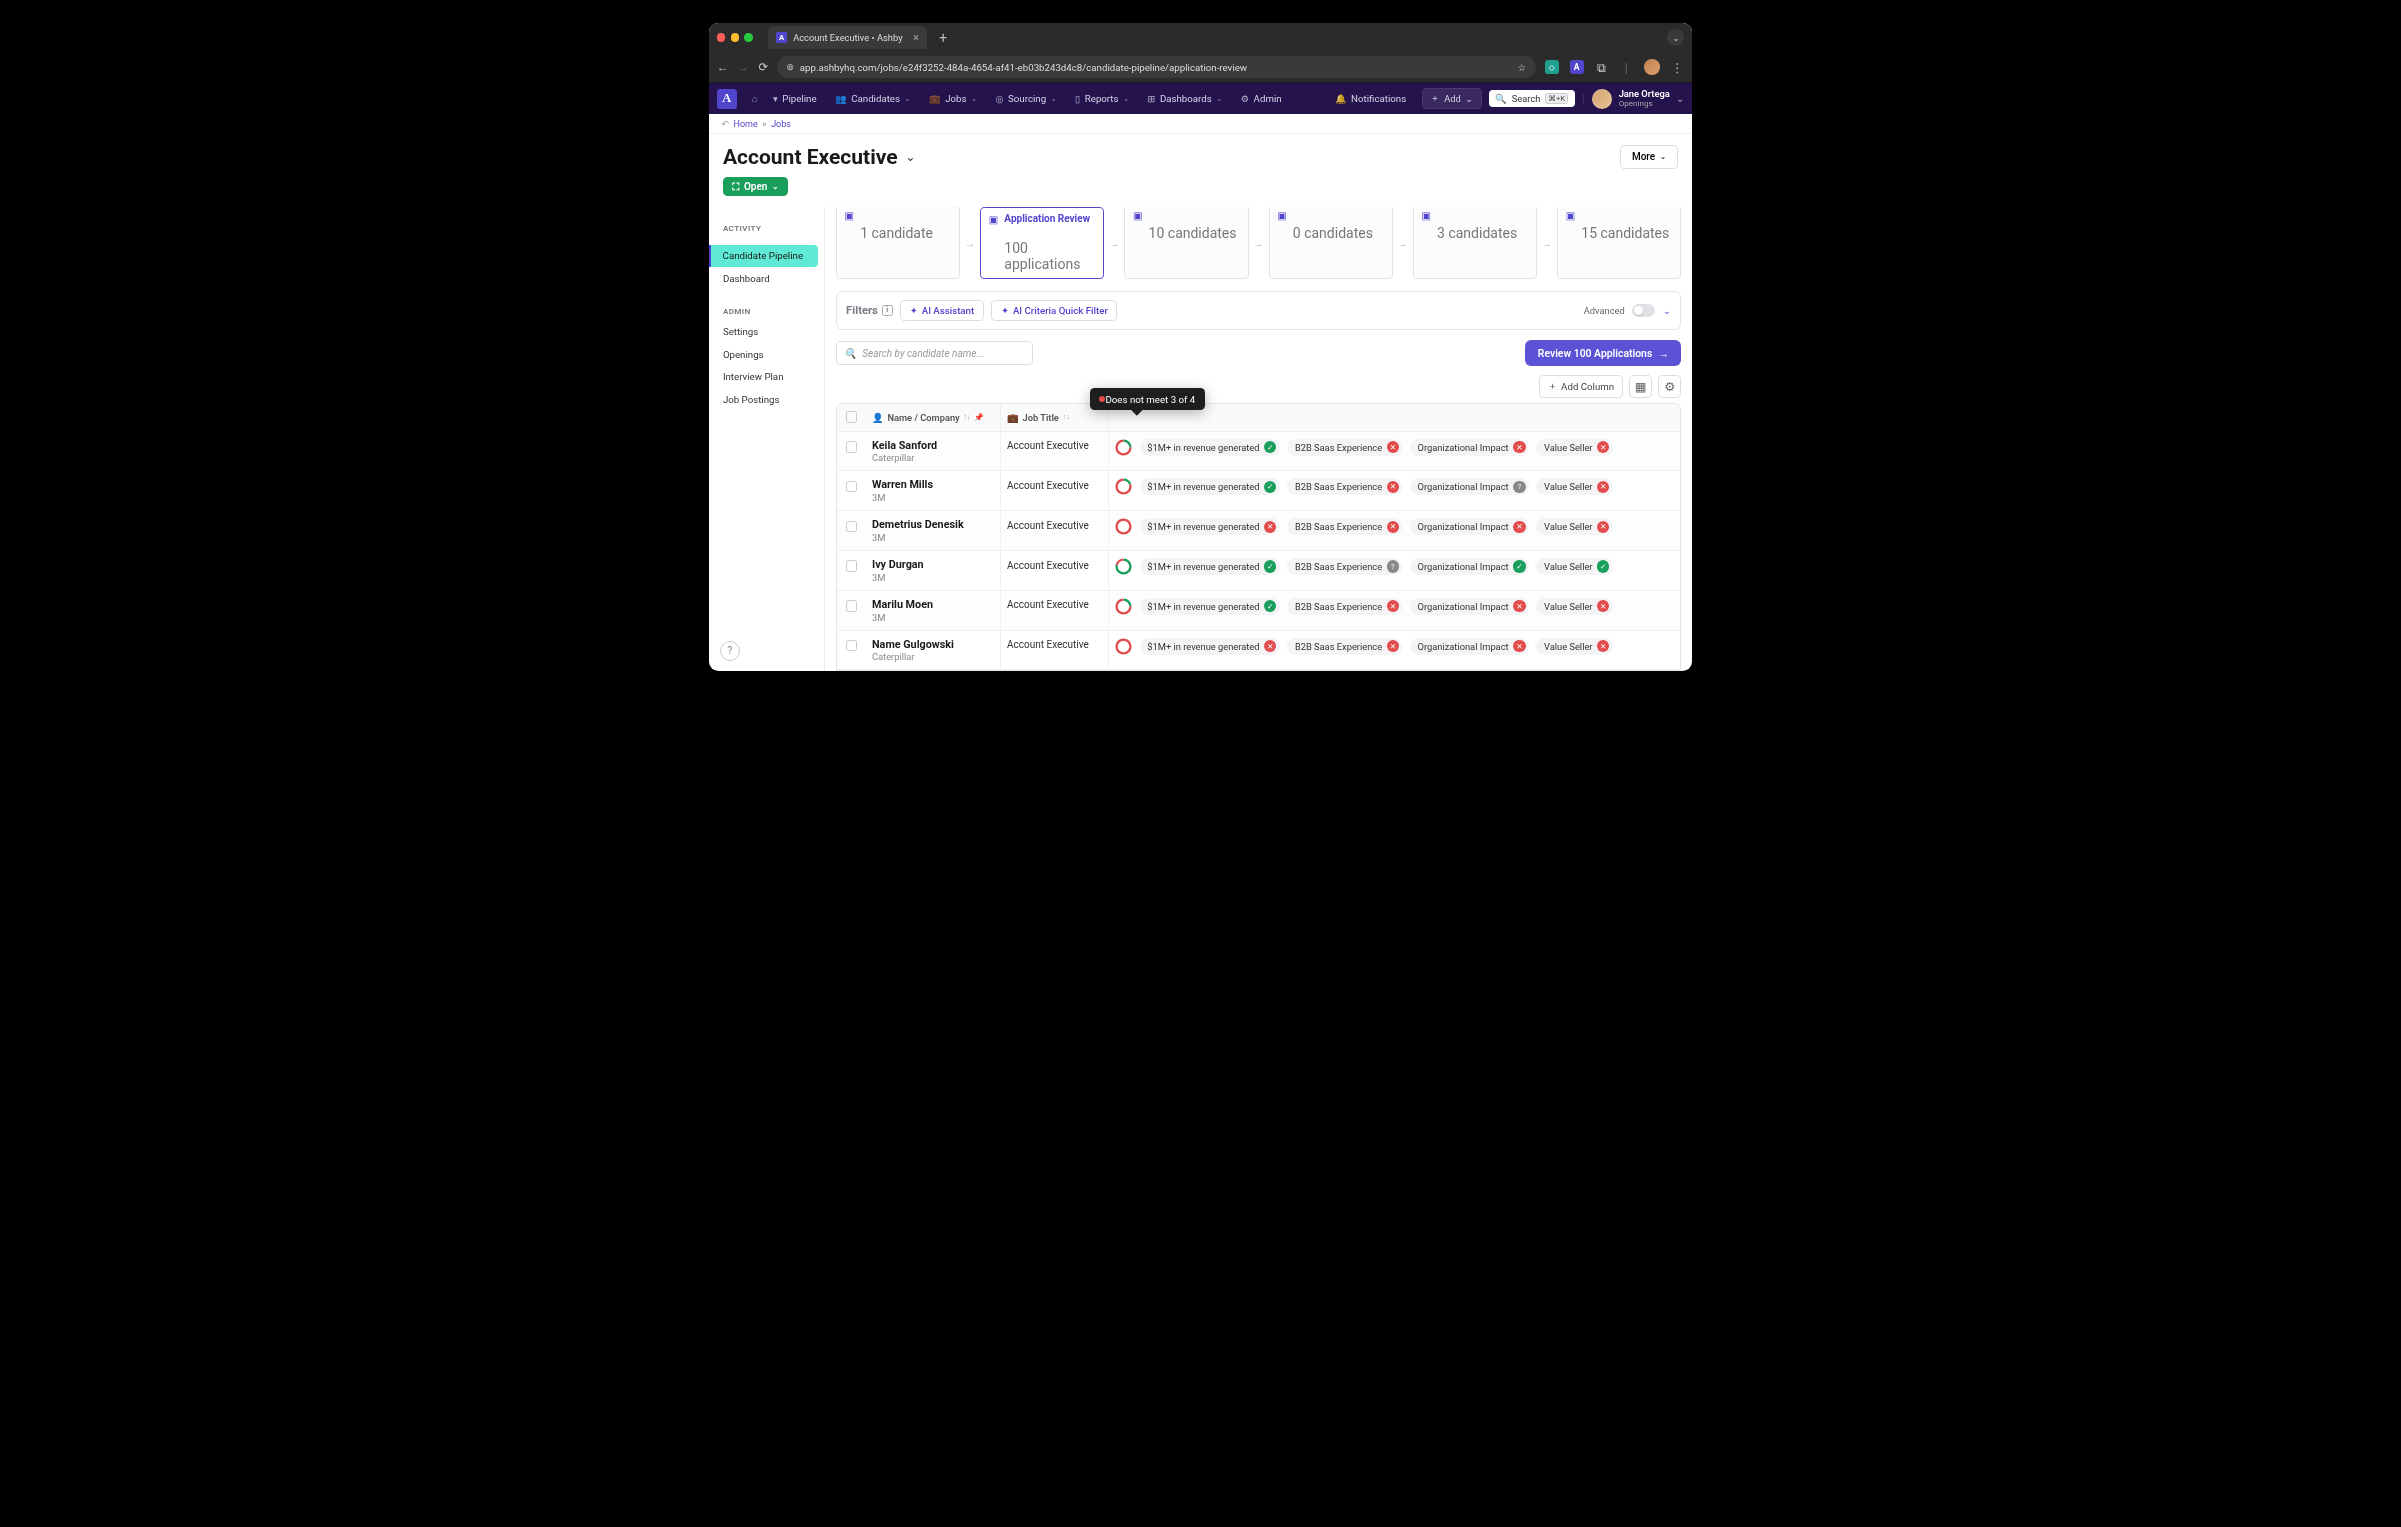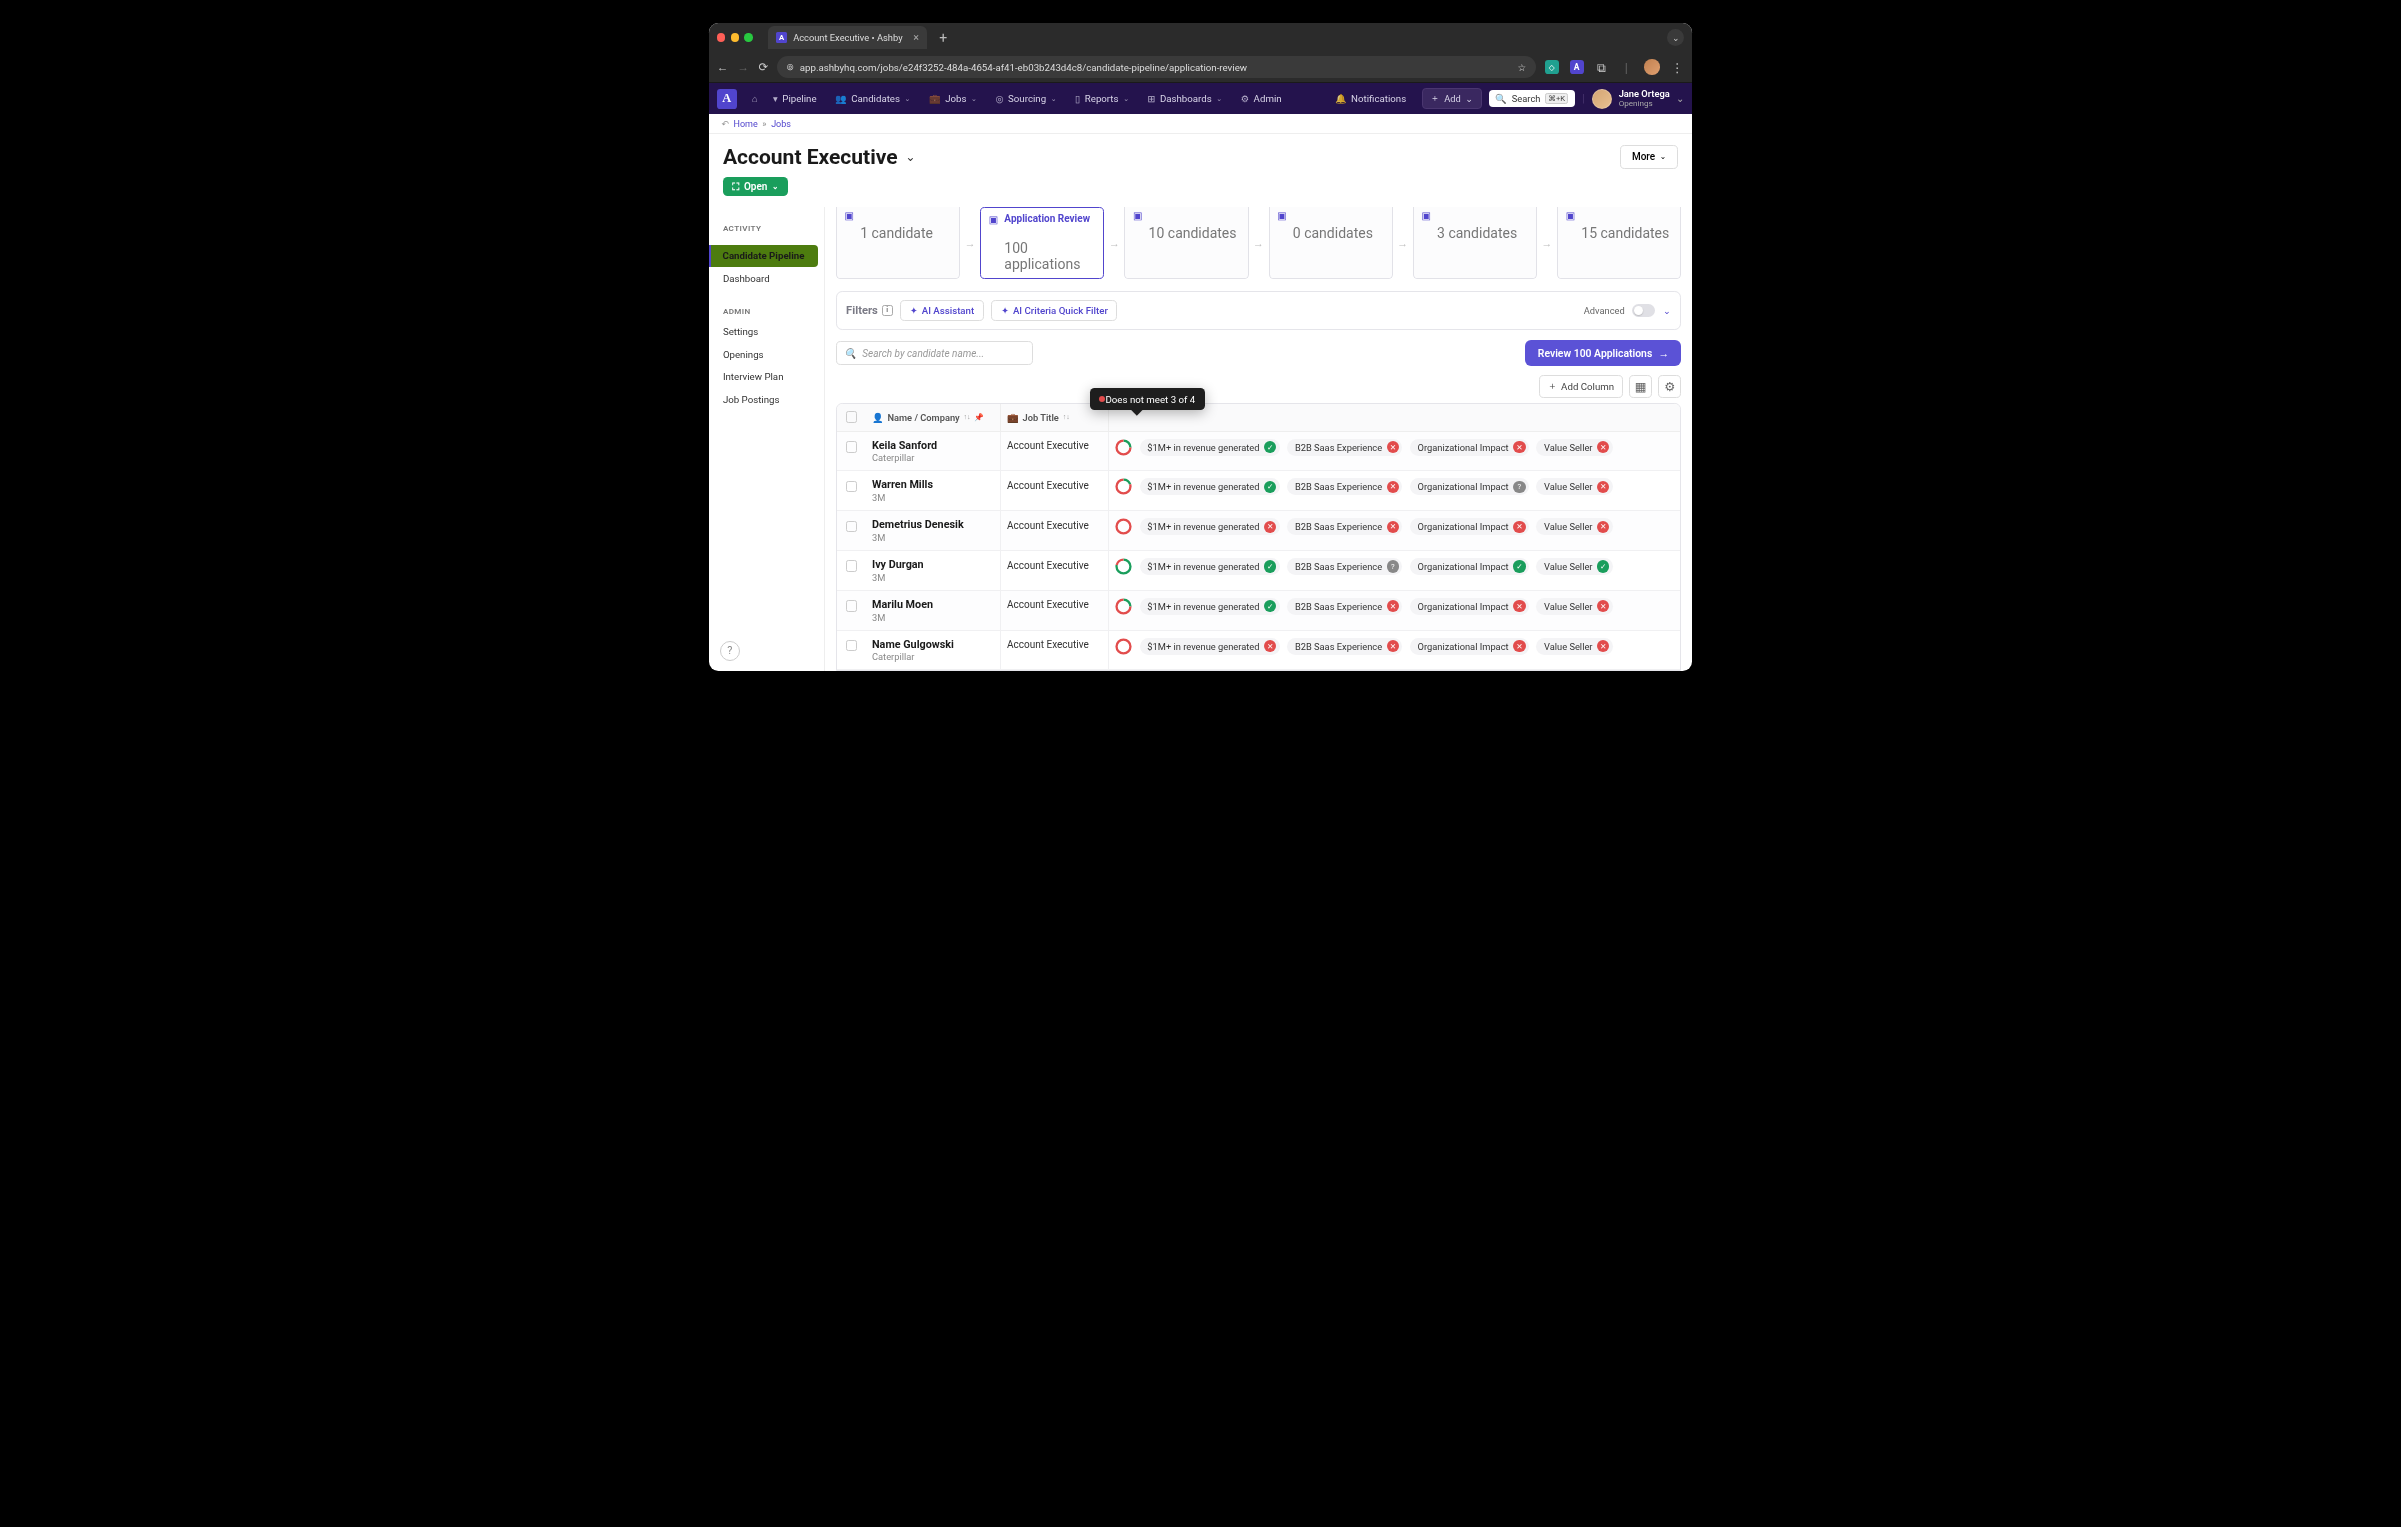--- a/index.html
+++ b/index.html
@@ -46,21 +46,21 @@
   .job-header{padding:10.8px 14px 0 14px;display:flex;align-items:flex-start;justify-content:space-between;}
   .job-title-row{display:flex;align-items:center;gap:7.7px;}
   .job-title{font-size:21px;font-weight:700;color:#1a1a1a;}
   .more-btn{border:0.8px solid #ddd;background:#fff;padding:5.4px 10.8px;border-radius:4.6px;font-size:10px;font-weight:500;display:flex;align-items:center;gap:4.6px;cursor:pointer;}
   .open-badge{margin:7.7px 0 10.8px 14px;display:inline-flex;align-items:center;gap:4.6px;background:#1a9e5c;color:#fff;padding:3.9px 9.3px;border-radius:4.6px;font-size:10px;font-weight:600;cursor:pointer;}
   
   .main{display:flex;min-height:402px;}
   .sidebar{width:116px;padding:9.3px 6.2px;border-right:0.8px solid #eee;flex-shrink:0;}
   .side-head{font-size:8.1px;color:#777;letter-spacing:0.4px;font-weight:600;margin:6.2px 7.7px 4.6px;}
   .side-item{padding:5.4px 7.7px;font-size:9.7px;color:#333;border-radius:3.9px;cursor:pointer;margin-bottom:0.8px;}
-  .side-item.active{background:#4d7c0f;color:#1a1a1a;font-weight:700;border-left:2.3px solid #5145cd;border-radius:0 3.9px 3.9px 0;margin-left:-6.2px;padding-left:11.6px;margin-top:12px;}
+  .side-item.active{background:#5eead4;color:#1a1a1a;font-weight:400;border-left:2.3px solid #5145cd;border-radius:0 3.9px 3.9px 0;margin-left:-6.2px;padding-left:11.6px;margin-top:12px;}
   .content{flex:1;overflow:hidden;}
   
   .stages{display:flex;gap:0;padding:0 10.8px;align-items:stretch;overflow:hidden;}
   .stage-card{flex:1;min-width:101px;border:0.8px solid #e2e2e8;border-radius:4.6px;padding:4.6px 7.7px 6.2px 7.7px;background:#fcfcfd;position:relative;display:flex;gap:6.2px;align-items:flex-start;}
   .stage-card.partial{border-top:none;border-radius:0 0 4.6px 4.6px;padding-top:1.5px;}
   .stage-card.active{border:1.5px solid #5145cd;background:#fff;}
   .stage-arrow{display:flex;align-items:center;padding:0 4.6px;color:#bbb;font-size:10.8px;}
   .stage-ico{color:#5145cd;font-size:10px;margin-top:1.5px;}
   .stage-title{font-size:10px;font-weight:700;color:#5145cd;line-height:1.1;}
   .stage-sub{font-size:14px;color:#777;margin-top:16px;}

